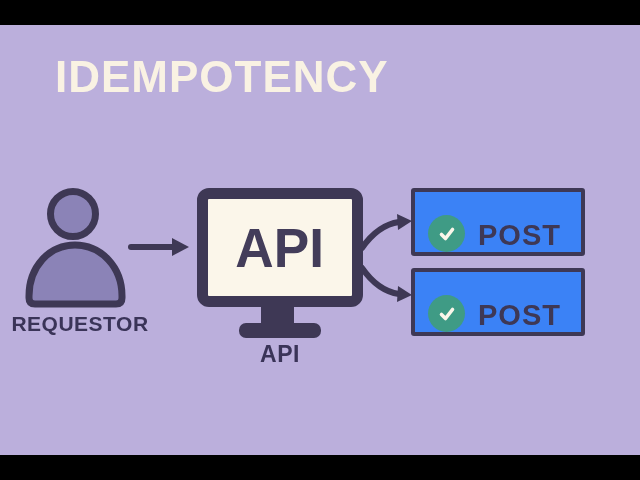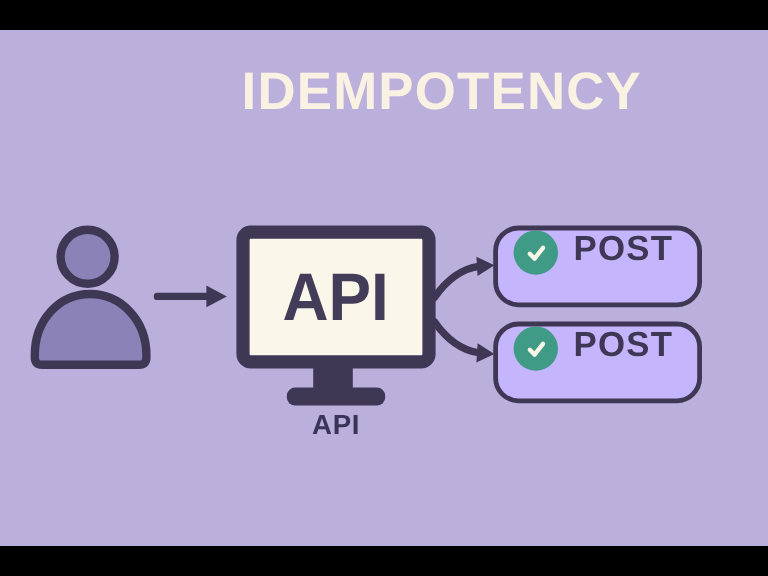--- a/index.html
+++ b/index.html
@@ -7,22 +7,22 @@
     position:relative;width:640px;height:480px;overflow:hidden;
     background:#bbafdc;
     font-family:"Liberation Sans","DejaVu Sans",sans-serif;
   }
   .letterbox{position:absolute;left:0;width:640px;background:#000;}
   #bar-top{top:0;height:25px;}
   #bar-bottom{bottom:0;height:25px;}
 
   
   #title{
-    position:absolute;left:65px;top:52px;width:470px;
-    text-align:right;color:#f9f2e3;font-weight:900;
+    position:absolute;left:55px;top:52px;width:470px;
+    text-align:left;color:#f9f2e3;font-weight:900;
     font-size:44px;line-height:50px;letter-spacing:1px;
   }
 
   
   #person-icon{position:absolute;left:17px;top:182px;}
   #requestor-label{
     position:absolute;left:0px;top:312px;width:160px;text-align:center;
     color:#3a3458;font-weight:800;font-size:21px;letter-spacing:.5px;
   }
 
@@ -50,22 +50,22 @@
     position:absolute;left:210px;top:341px;width:140px;text-align:center;
     color:#3a3458;font-weight:800;font-size:23px;letter-spacing:.5px;
   }
 
   
   #split-arrows{position:absolute;left:355px;top:212px;}
 
   
   .post-box{
     position:absolute;left:411px;width:174px;height:68px;
-    box-sizing:border-box;border:4px solid #3e3855;border-radius:21px;
-    background:#c4b5fd;display:flex;align-items:flex-start;padding-left:13px;
+    box-sizing:border-box;border:4px solid #3e3855;border-radius:3px;
+    background:#3b82f6;display:flex;align-items:flex-end;padding-left:13px;
   }
   #post-box-1{top:188px;}
   #post-box-2{top:268px;}
   .check-circle{
     width:37px;height:37px;border-radius:50%;background:#3f9b85;
     display:flex;align-items:center;justify-content:center;flex:0 0 auto;
   }
   .post-label{
     margin-left:13px;color:#3e3855;font-weight:900;font-size:29px;letter-spacing:1px;
   }
@@ -79,20 +79,21 @@
   <div id="bar-bottom" class="letterbox"></div>
 
   <div id="title">
     <div>IDEMPOTENCY</div>
   </div>
 
   <svg id="person-icon" width="118" height="128" viewBox="0 0 118 128">
     <circle cx="56" cy="32" r="22.5" fill="#8b83b7" stroke="#3e3855" stroke-width="7"></circle>
     <path d="M12,114 C12,85 32,63 58,63 C84,63 105,85 105,114 L105,116 Q105,122 99,122 L18,122 Q12,122 12,116 Z" fill="#8b83b7" stroke="#3e3855" stroke-width="7" stroke-linejoin="round"></path>
   </svg>
+  <div id="requestor-label">REQUESTOR</div>
 
   <svg id="arrow-right-icon" width="64" height="22" viewBox="0 0 64 22">
     <line x1="3" y1="11" x2="46" y2="11" stroke="#3e3855" stroke-width="6" stroke-linecap="round"></line>
     <polygon points="44,2 61,11 44,20" fill="#3e3855"></polygon>
   </svg>
 
   <div id="monitor">
     <span id="monitor-screen-label">API</span>
   </div>
   <div id="monitor-stand-neck"></div>

